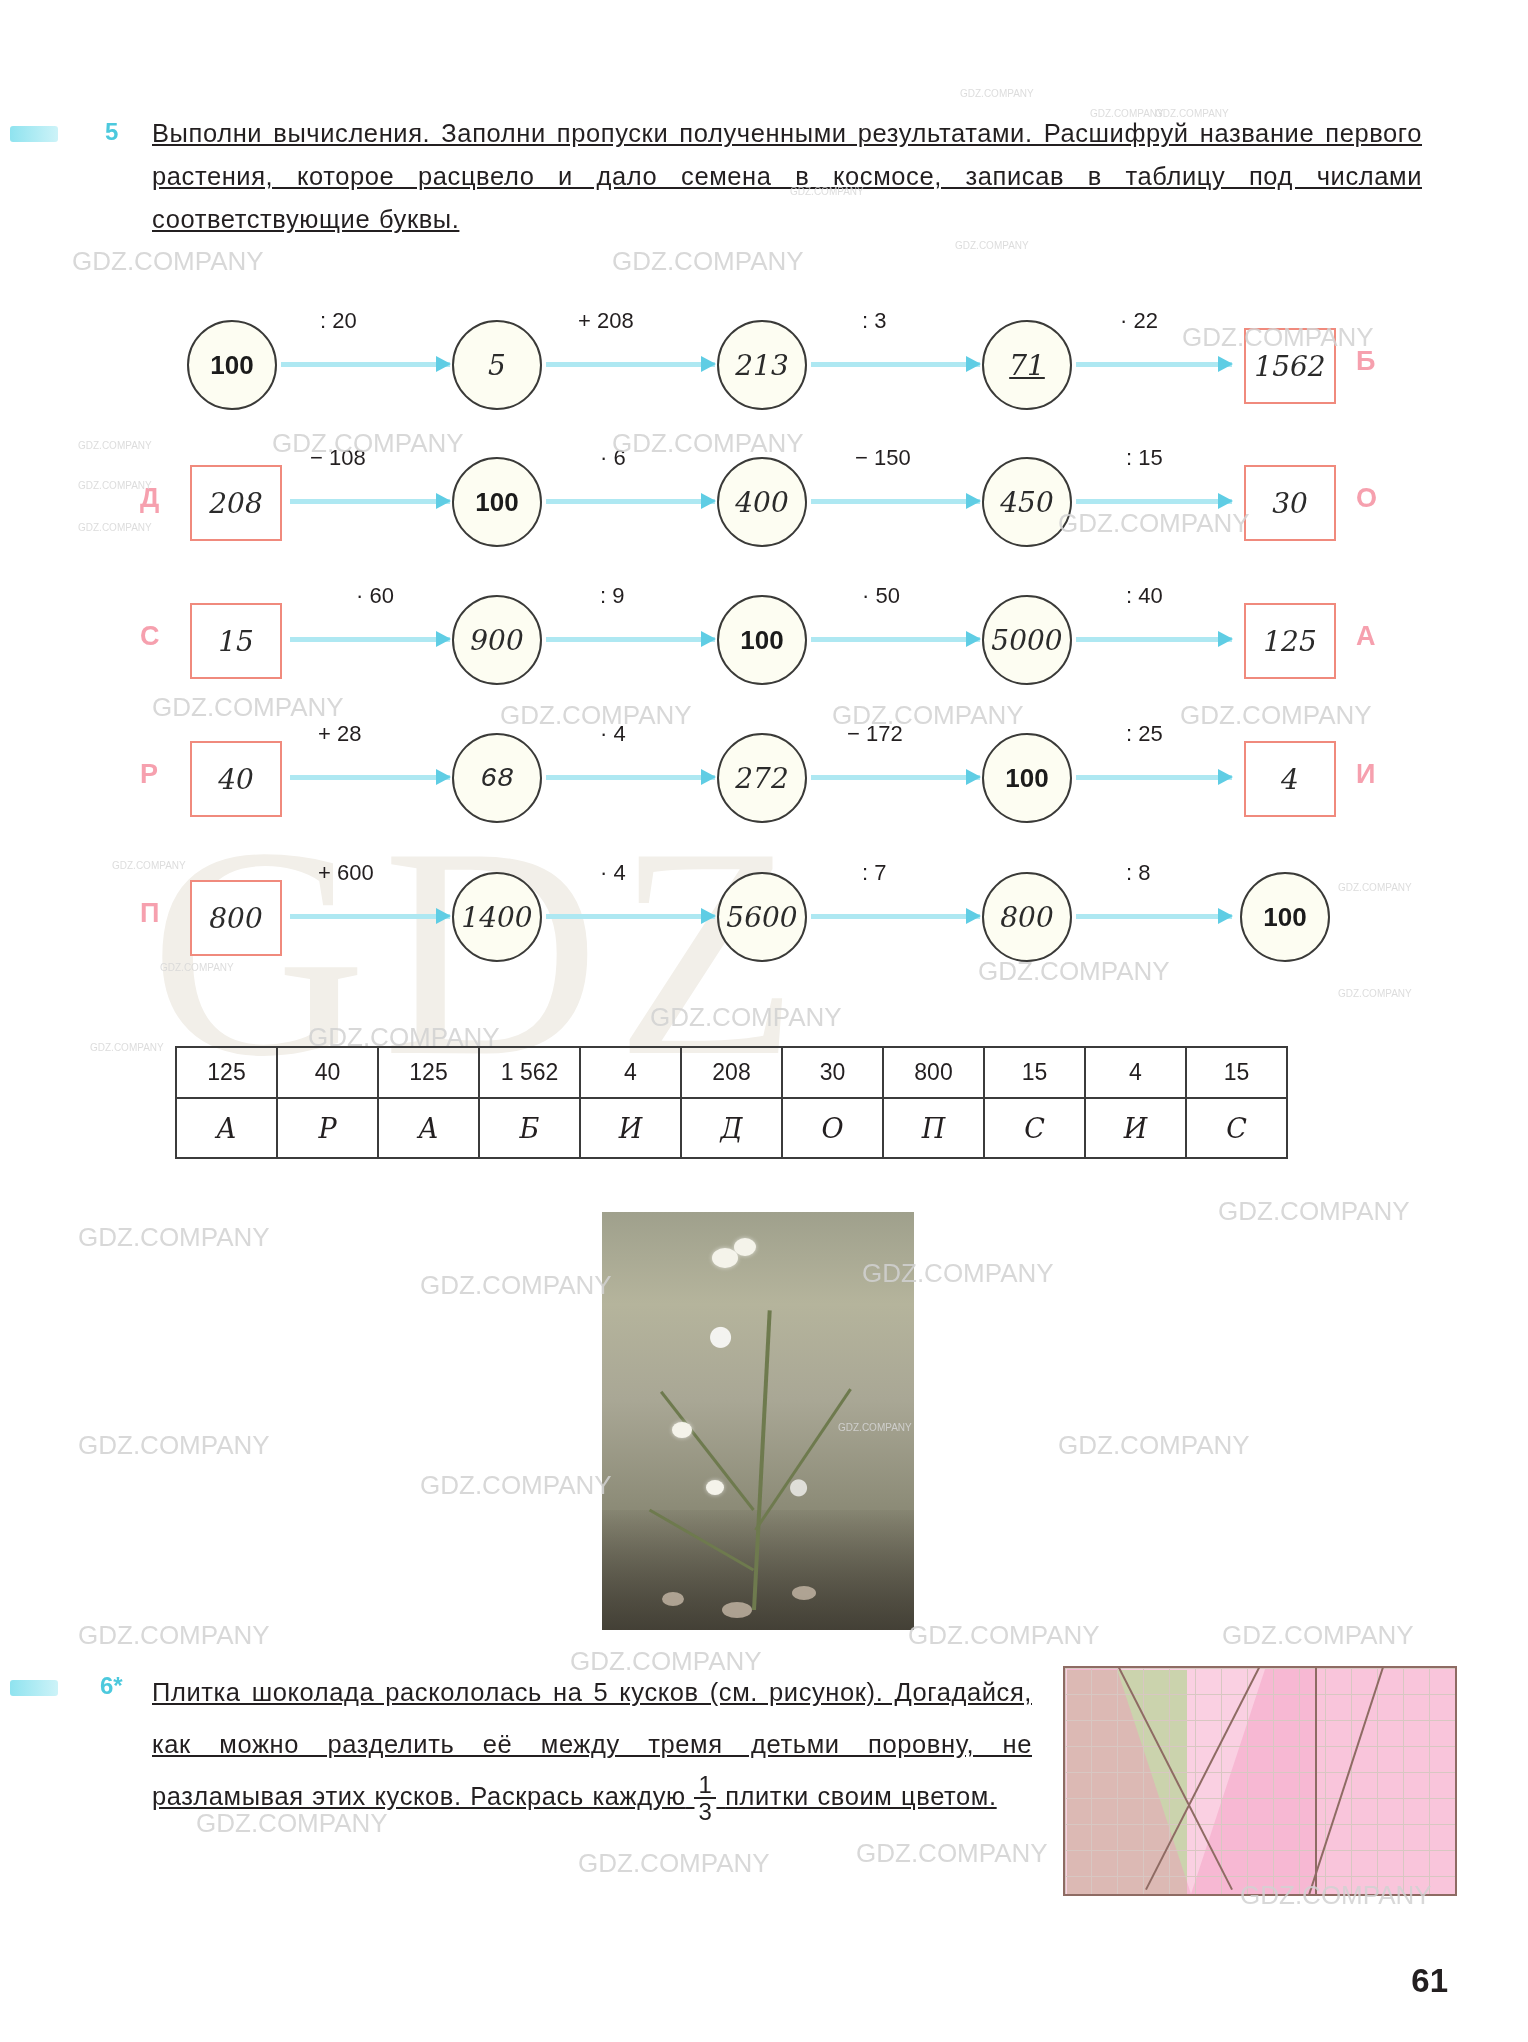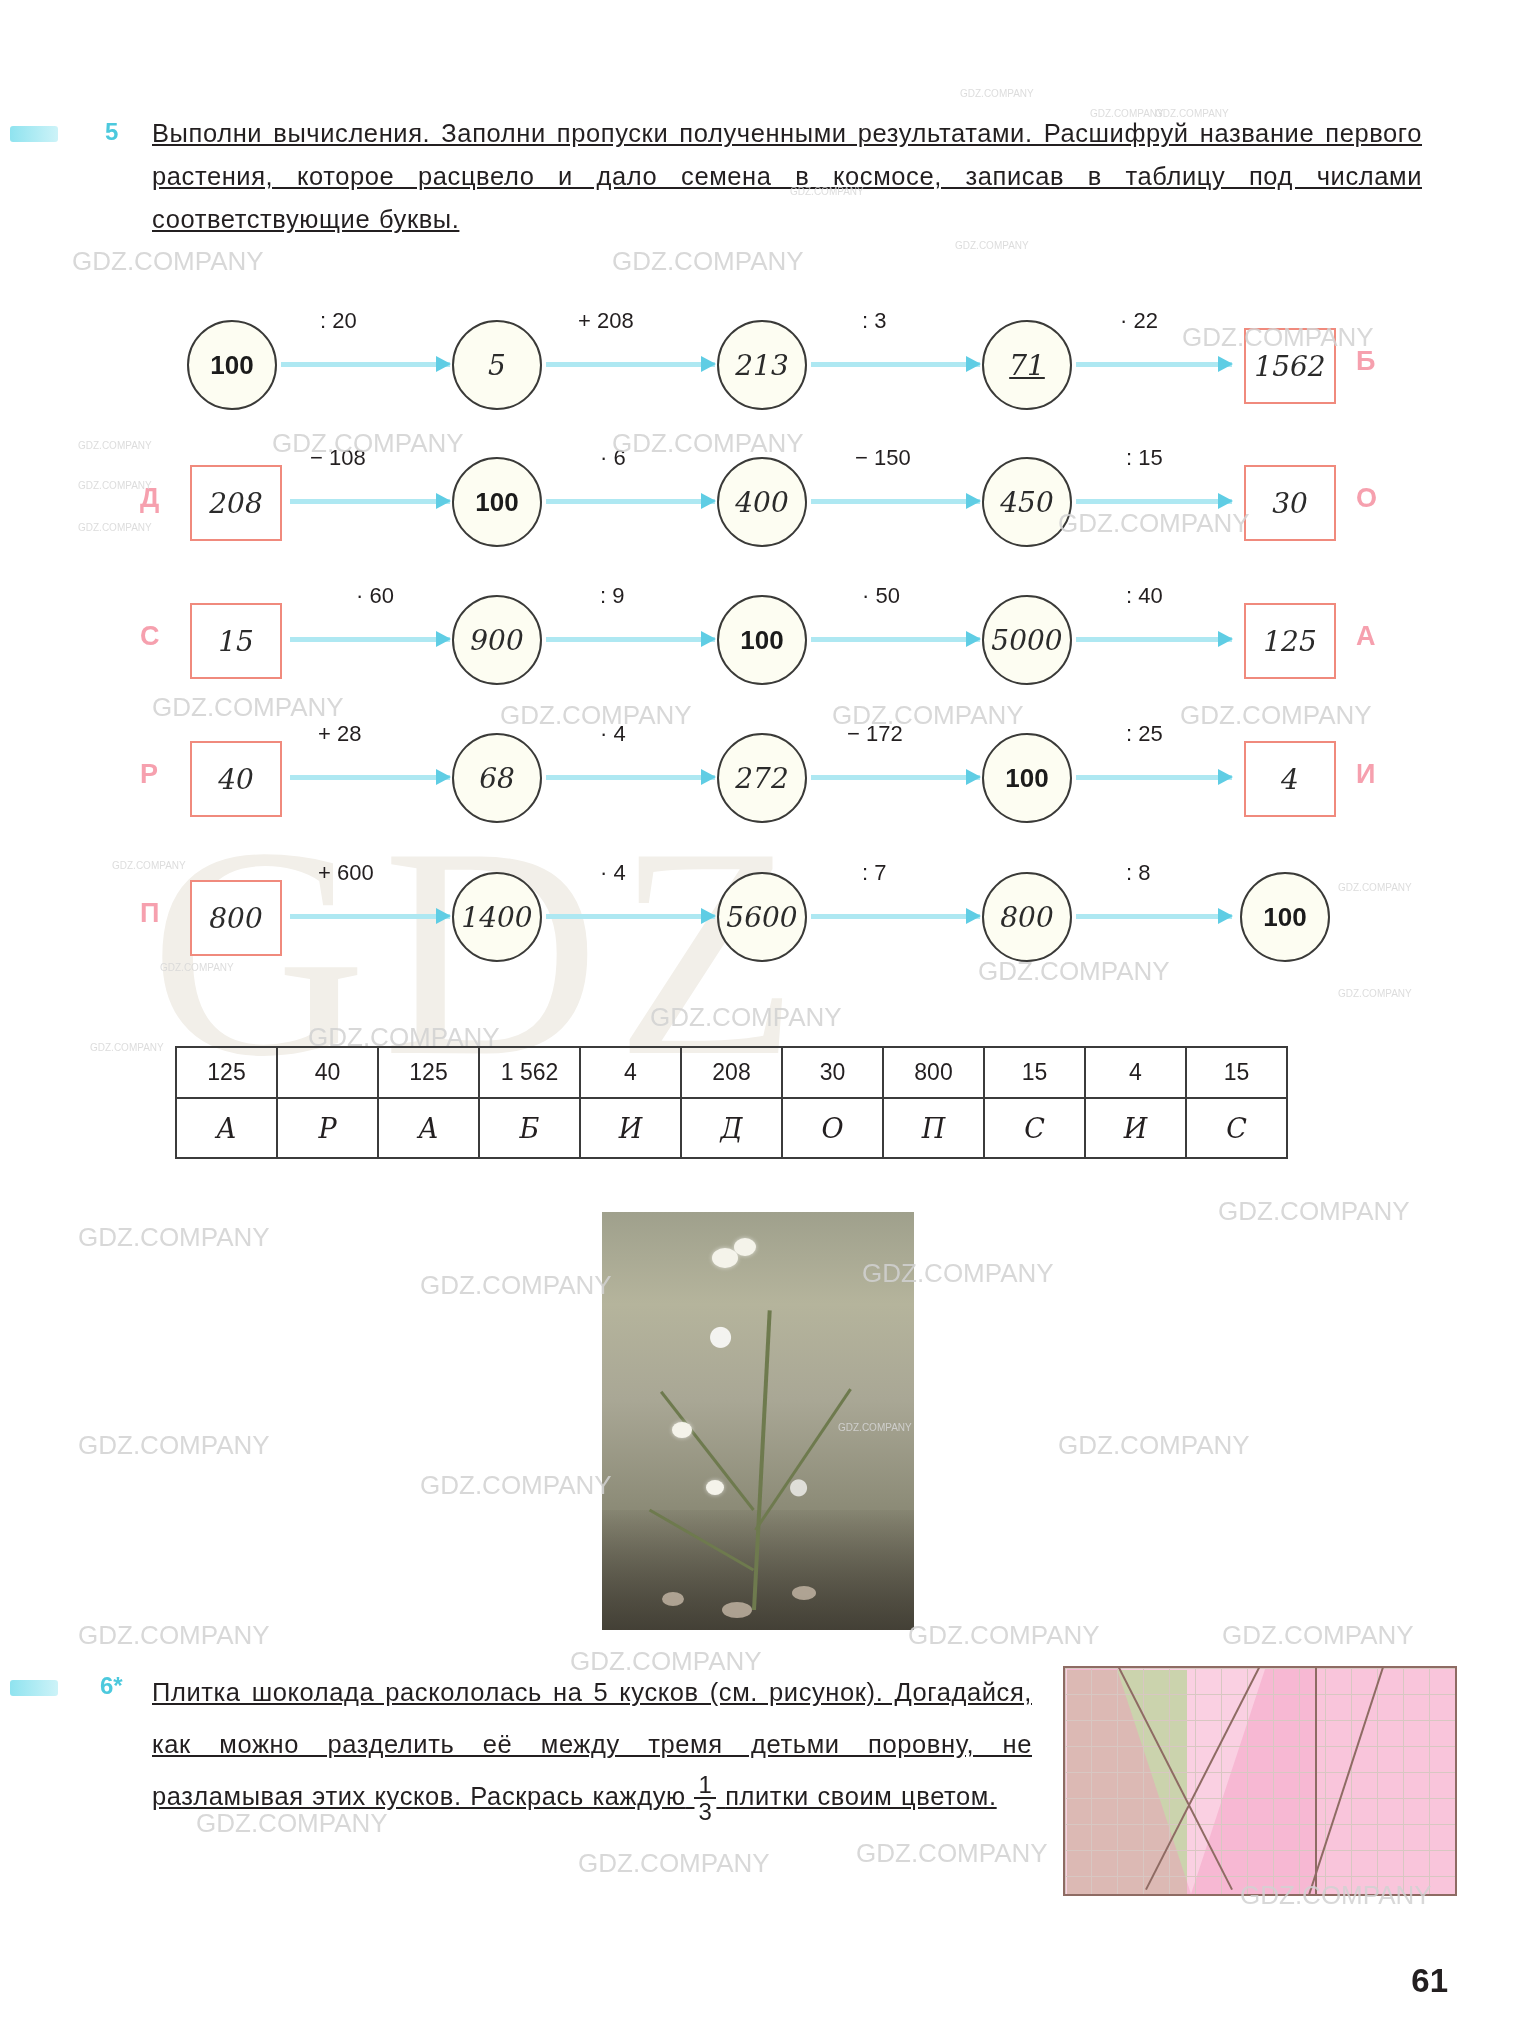--- a/index.html
+++ b/index.html
@@ -200,21 +200,21 @@
     <div class="box" style="left:1244px;top:8px;">125</div>
     <div class="side-letter" style="left:1356px;top:26px;">А</div>
   </div>
 
   <div class="chain-row" style="left:0;top:733px;width:1528px;">
     <div class="side-letter" style="left:140px;top:26px;">Р</div>
     <div class="box" style="left:190px;top:8px;">40</div>
     <div class="arrow" style="left:290px;top:42px;width:160px;"></div>
     <div class="op" style="left:318px;top:-12px;">+ 28</div>
 
-    <div class="circle hand" style="left:452px;top:0;">68</div>
+    <div class="circle hand" style="left:452px;top:0;font-family:Liberation Mono, monospace;">68</div>
     <div class="arrow" style="left:546px;top:42px;width:169px;"></div>
     <div class="op" style="left:600px;top:-12px;">· 4</div>
 
     <div class="circle hand" style="left:717px;top:0;">272</div>
     <div class="arrow" style="left:811px;top:42px;width:169px;"></div>
     <div class="op" style="left:847px;top:-12px;">− 172</div>
 
     <div class="circle printed" style="left:982px;top:0;">100</div>
     <div class="arrow" style="left:1076px;top:42px;width:156px;"></div>
     <div class="op" style="left:1126px;top:-12px;">: 25</div>

